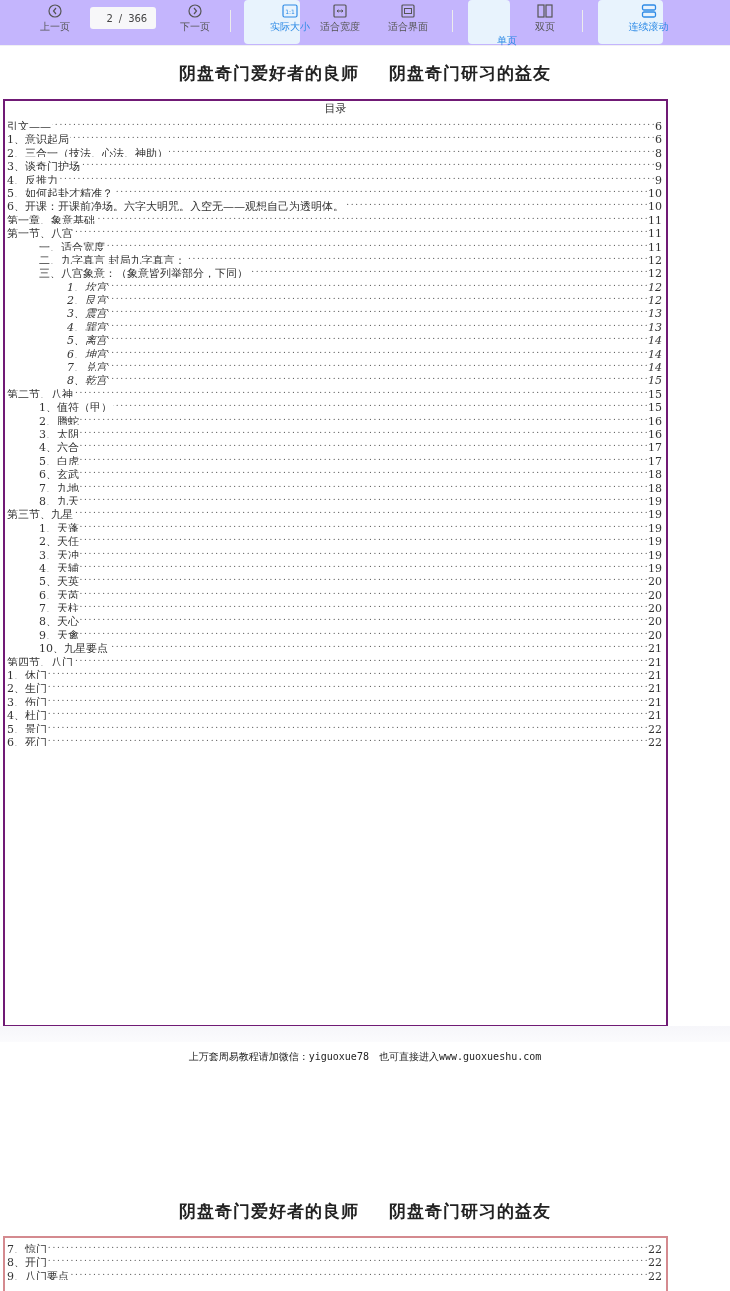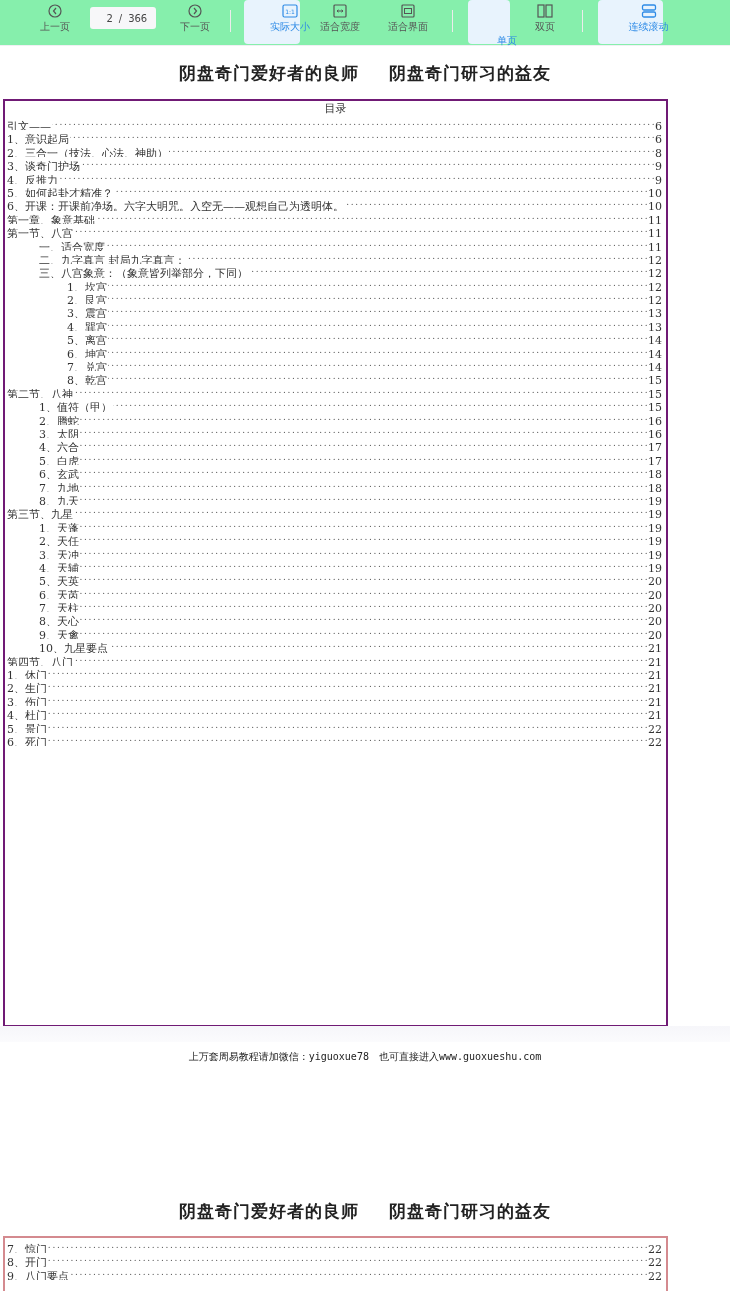--- a/index.html
+++ b/index.html
@@ -1,20 +1,20 @@
 <!DOCTYPE html>
 <html><head>
 <meta charset="utf-8">
 <style>
   * { box-sizing: border-box; margin: 0; padding: 0; }
   html, body { width: 730px; height: 1291px; overflow: hidden; background: #ffffff; }
   body { font-family: "DejaVu Serif", "Liberation Serif", serif; color: #333; position: relative; }
 
   
-  .toolbar { position: absolute; left: 0; top: 0; width: 730px; height: 46px; background: #86efac; border-bottom: 1px solid #f0f0f3; }
+  .toolbar { position: absolute; left: 0; top: 0; width: 730px; height: 46px; background: #c4b5fd; border-bottom: 1px solid #f0f0f3; }
   .tb-btn { position: absolute; top: 0; height: 44px; display: flex; flex-direction: column; align-items: center; justify-content: flex-start; padding-top: 4px; cursor: pointer; }
   .tb-btn .lbl { font-family: "DejaVu Sans", "Liberation Sans", sans-serif; font-size: 10px; color: #555; margin-top: 2px; white-space: nowrap; }
   .tb-btn.active { background: #e8f3fd; border-radius: 4px; padding-left: 36px; }
   .tb-btn.active .lbl { color: #2d8ae6; }
   .tb-btn svg { display: block; }
   .page-box { position: absolute; left: 90px; top: 7px; width: 66px; height: 22px; background: #f7f7f9; border-radius: 3px; display: flex; align-items: center; justify-content: center; font-family: "DejaVu Sans", "Liberation Sans", sans-serif; font-size: 10px; color: #444; gap: 6px; }
   .page-box input { width: 14px; border: none; background: transparent; font-size: 10px; color: #444; text-align: right; font-family: "DejaVu Sans", "Liberation Sans", sans-serif; outline: none; }
   .tb-sep { position: absolute; top: 10px; width: 1px; height: 22px; background: #ececec; }
 
   
@@ -23,21 +23,21 @@
 
   .toc-box { position: absolute; left: 3px; width: 665px; border: 2px solid #701a75; background: #fff; }
   .toc-title { text-align: center; font-size: 11px; height: 16px; line-height: 16px; color: #333; }
   .toc-row { display: flex; align-items: baseline; height: 13.4px; line-height: 13.4px; font-size: 11px; color: #333; padding-right: 4px; white-space: nowrap; overflow: hidden; }
   .toc-row .t { flex: none; }
   .toc-row .dots { flex: 1; overflow: hidden; margin: 0 1px; height: 13px; position: relative; }
   .toc-row .dots::after { content: ". . . . . . . . . . . . . . . . . . . . . . . . . . . . . . . . . . . . . . . . . . . . . . . . . . . . . . . . . . . . . . . . . . . . . . . . . . . . . . . . . . . . . . . . . . . . . . . . . . . . . . . . . . . . . . . . . . . . . . . . . . . . . . . . . . . . . . . . . . . . . . . . . . . . . . . . . . . . . . . . . . . . . . . . . ."; position: absolute; right: 0; top: -1px; letter-spacing: -0.6px; font-size: 9px; color: #555; white-space: nowrap; }
   .toc-row .p { flex: none; text-align: right; }
   .lvl0 { padding-left: 2px; }
   .lvl1 { padding-left: 34px; }
-  .lvl2 { padding-left: 62px; }
+  .lvl2 { padding-left: 62px; font-style: italic; }
 
   .gap-band { position: absolute; left: 0; top: 1026px; width: 730px; height: 16px; background: linear-gradient(#f6f6fa, #fbfbfd); }
   .footer-note { position: absolute; top: 1050px; left: 0; width: 730px; text-align: center; font-family: "DejaVu Sans Mono", "Liberation Mono", monospace; font-size: 10px; color: #222; }
 
   .toc-box2 { position: absolute; left: 3px; top: 1236px; width: 665px; height: 60px; border: 2px solid #d48a8f; border-bottom: none; background: #fff; padding-top: 2px; }
 </style>
 </head>
 <body>
 
 <div class="toolbar">

